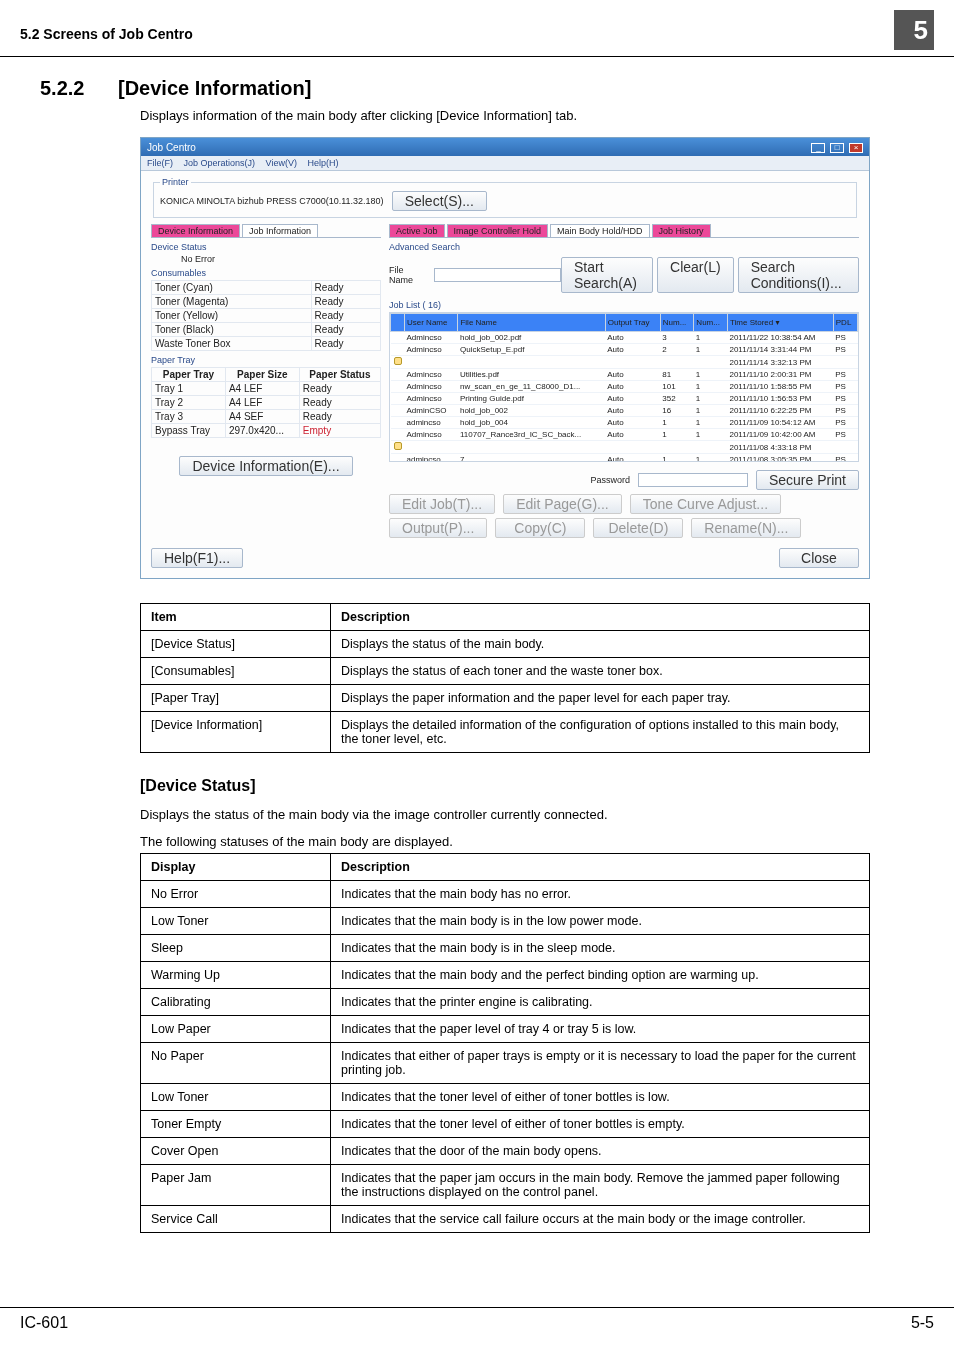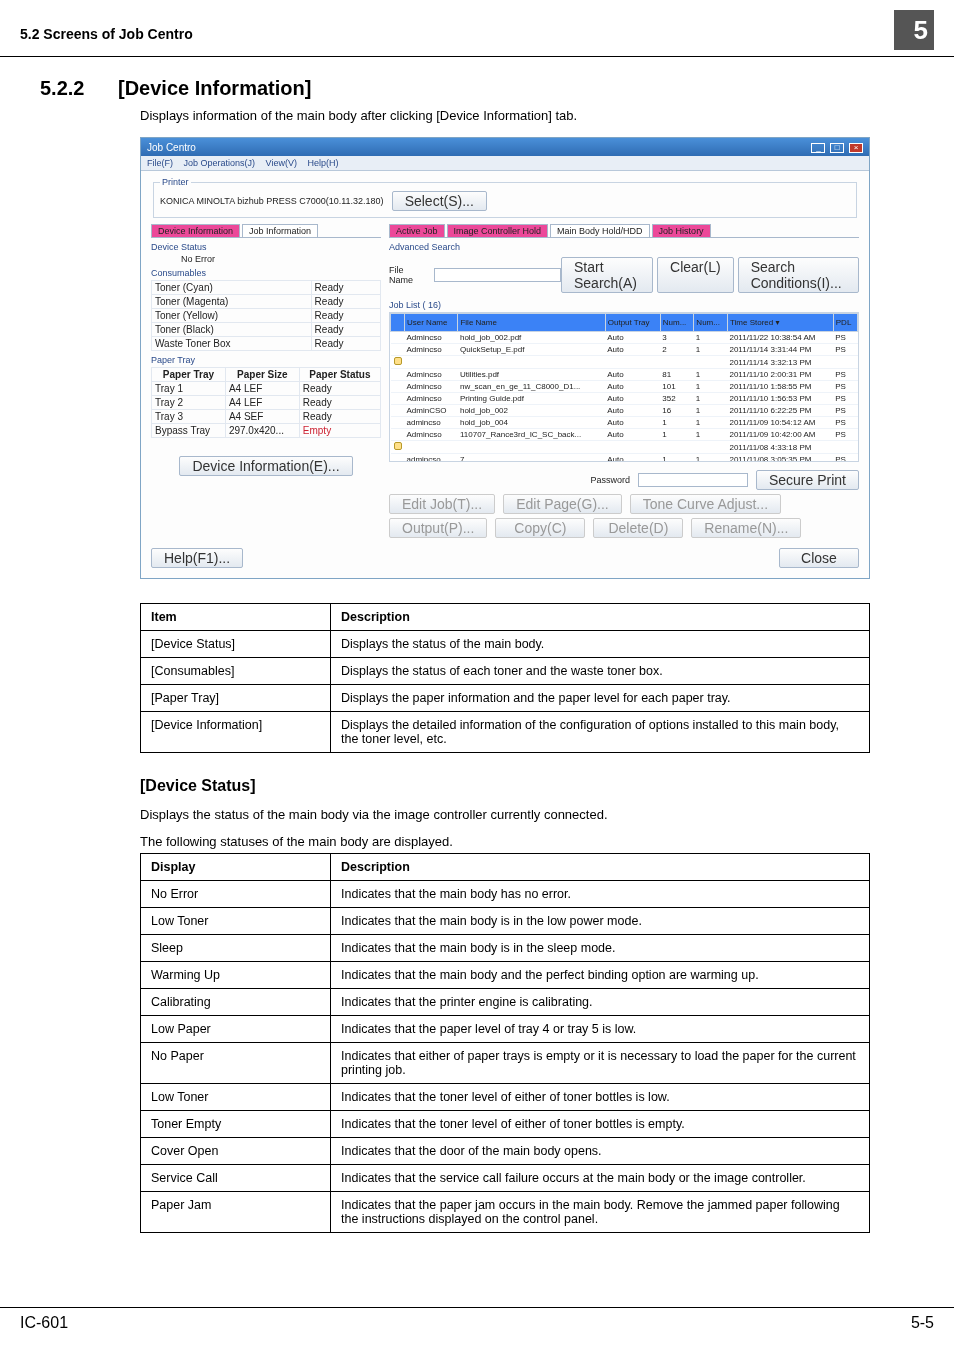--- a/index.html
+++ b/index.html
@@ -548,26 +548,26 @@
         </tr>
         <tr>
           <td>Toner Empty</td>
           <td>Indicates that the toner level of either of toner bottles is empty.</td>
         </tr>
         <tr>
           <td>Cover Open</td>
           <td>Indicates that the door of the main body opens.</td>
         </tr>
         <tr>
+          <td>Paper Jam</td>
+          <td>Indicates that the paper jam occurs in the main body. Remove the jammed paper following the instructions displayed on the control panel.</td>
+        </tr>
+        <tr>
           <td>Service Call</td>
           <td>Indicates that the service call failure occurs at the main body or the image controller.</td>
-        </tr>
-        <tr>
-          <td>Paper Jam</td>
-          <td>Indicates that the paper jam occurs in the main body. Remove the jammed paper following the instructions displayed on the control panel.</td>
         </tr>
       </tbody>
   </table>
 
 </div>
 
 <div class="footer">
   <span>IC-601</span>
   <span>5-5</span>
 </div>

